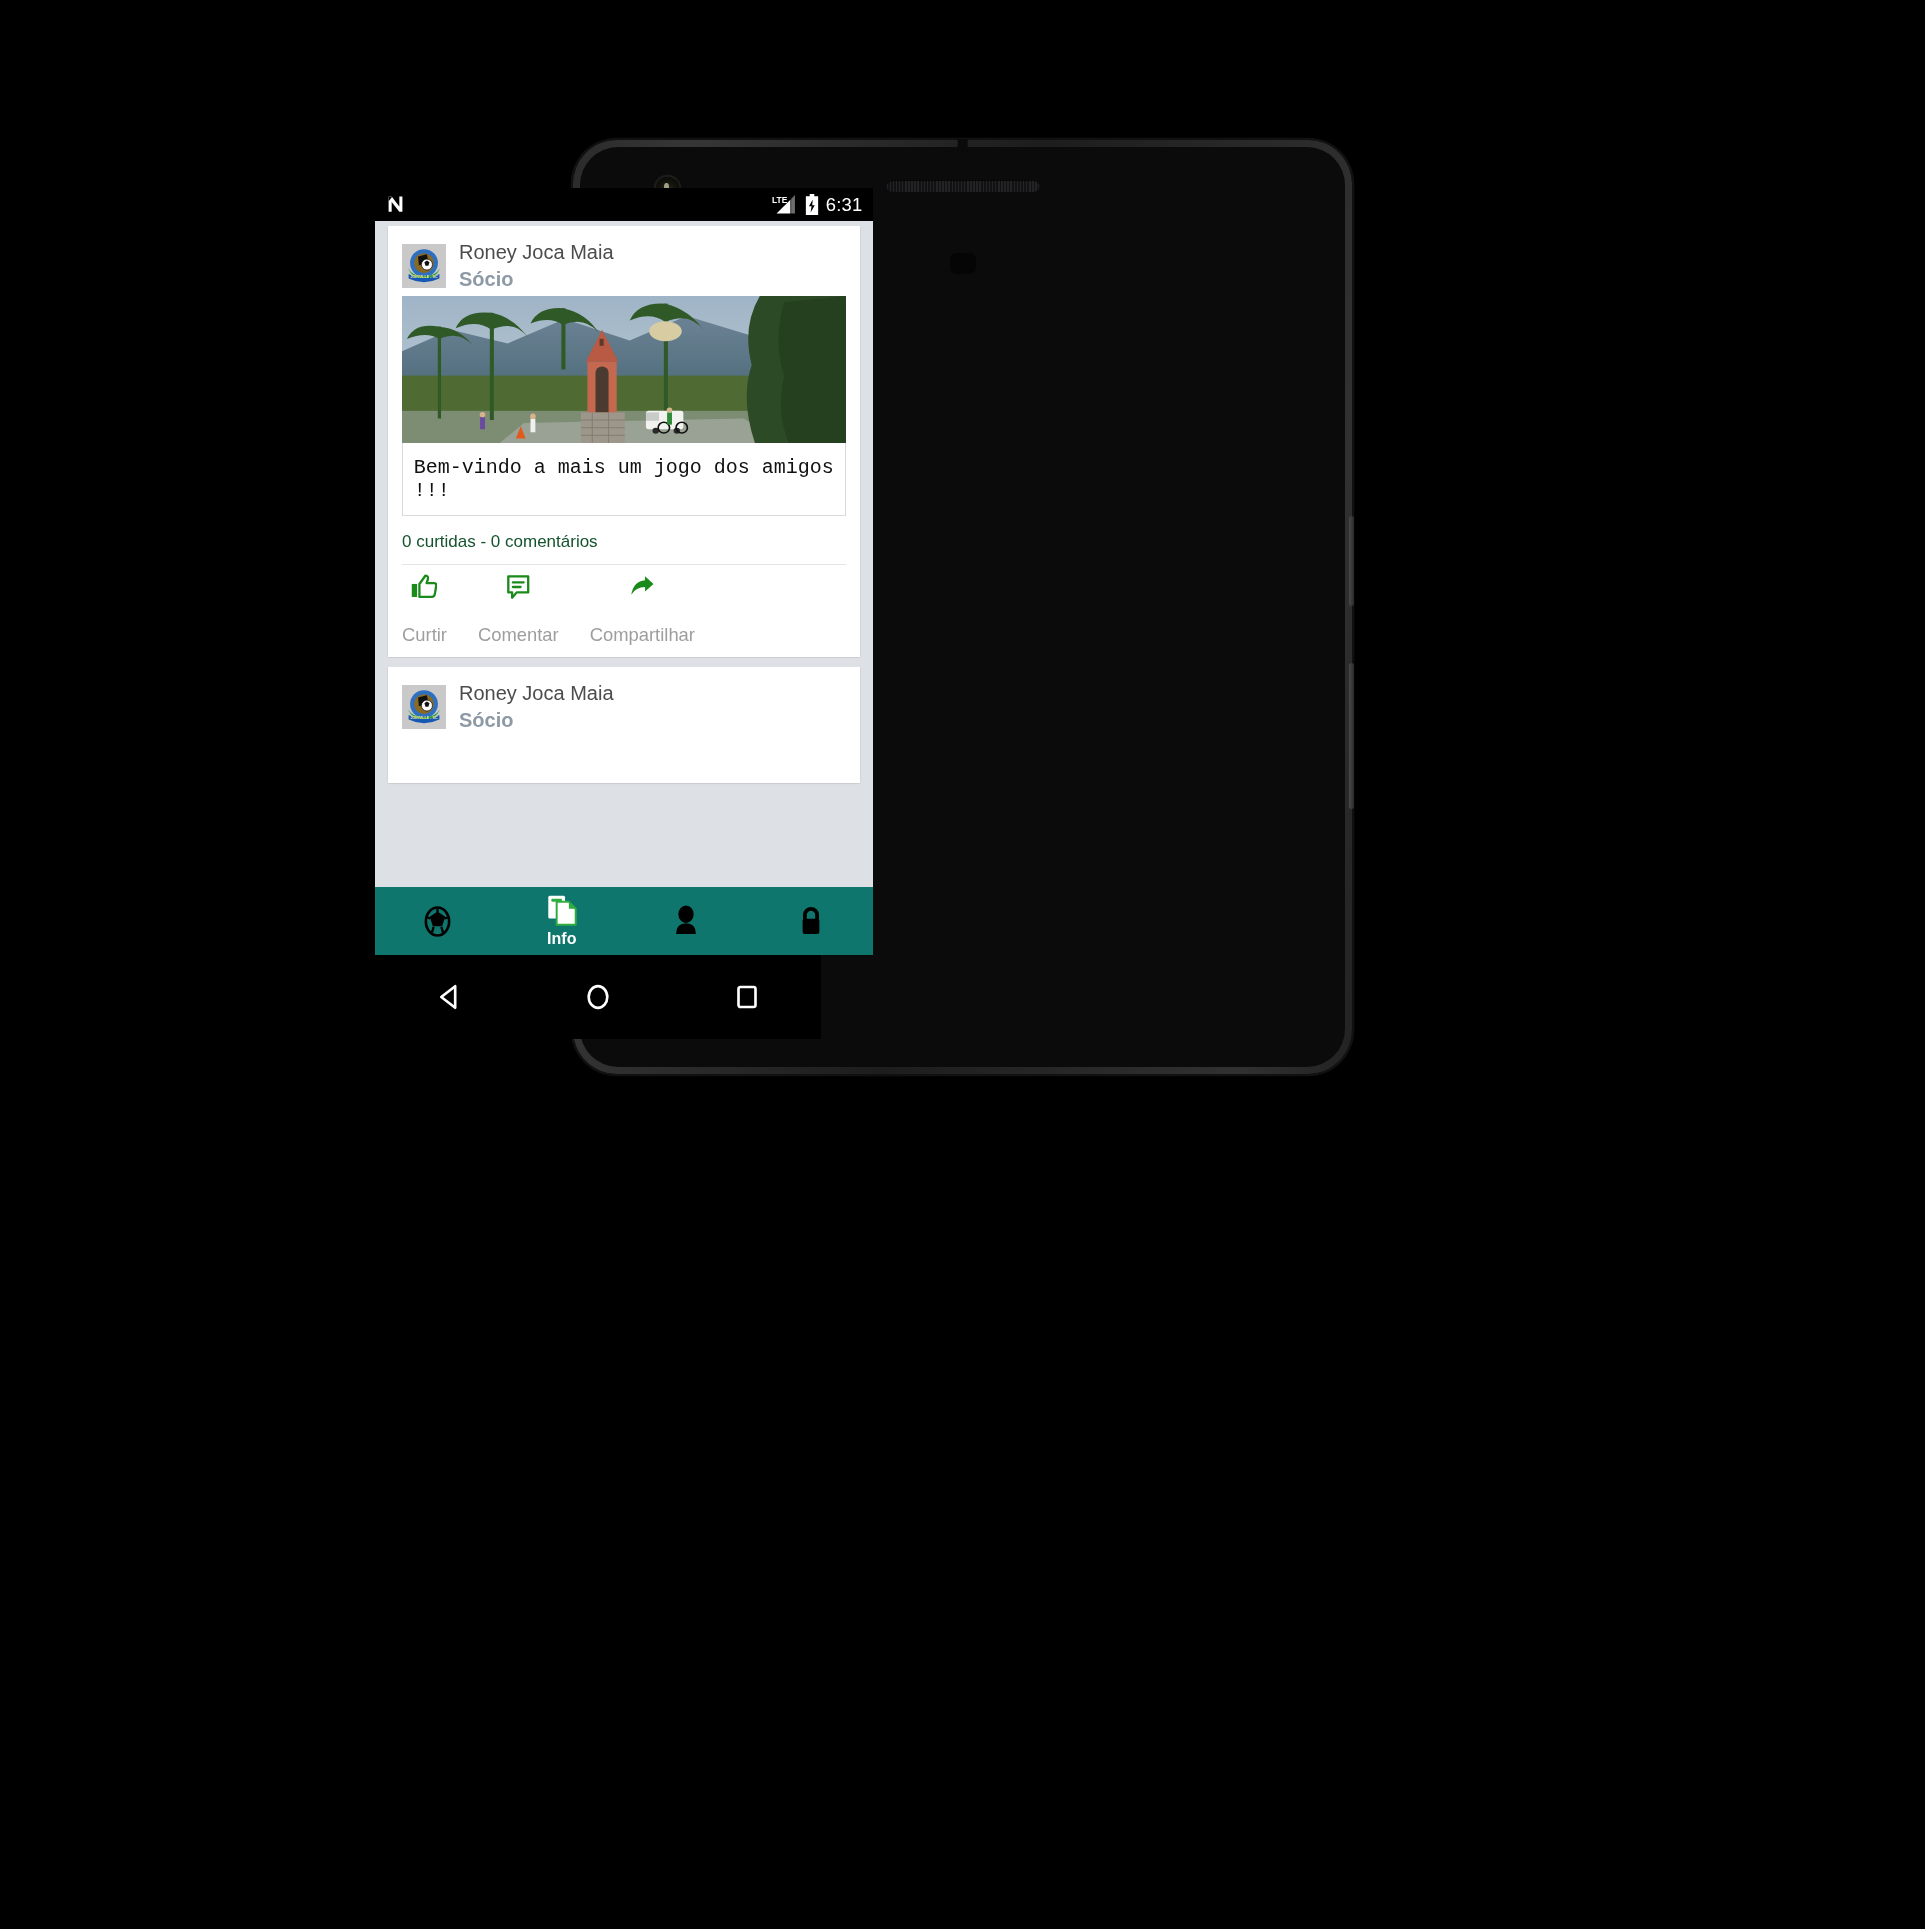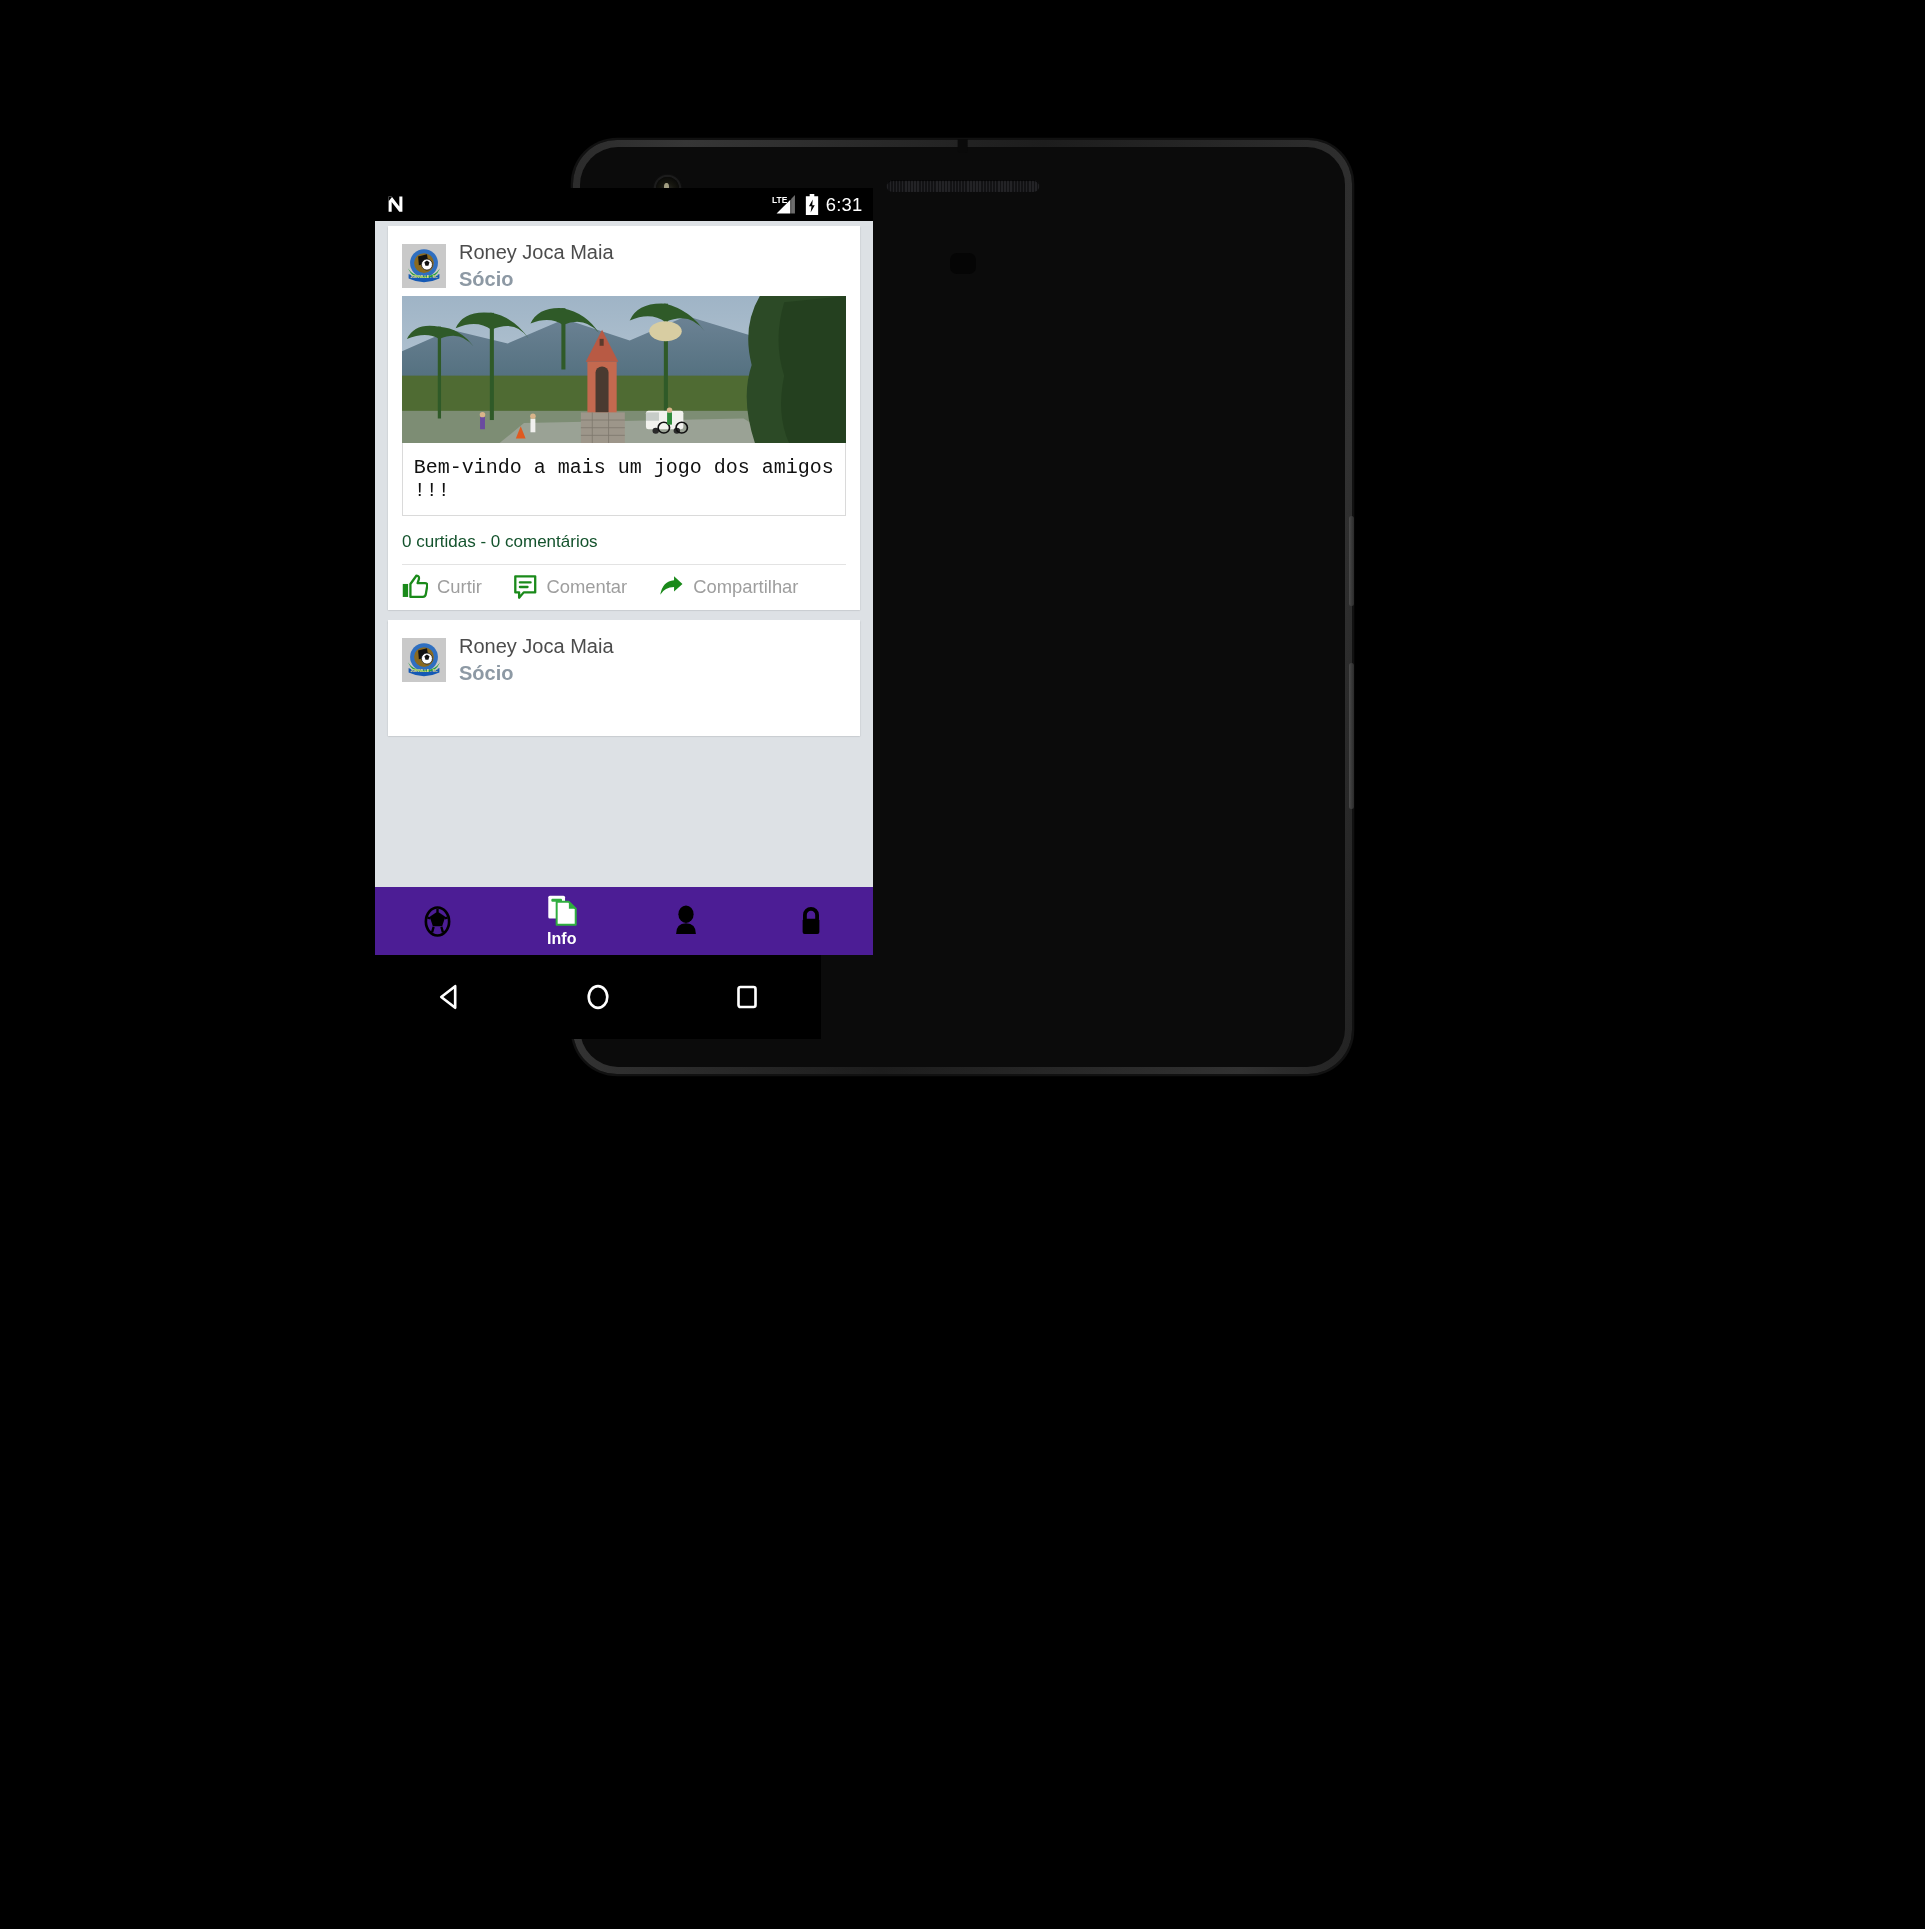--- a/index.html
+++ b/index.html
@@ -54,26 +54,26 @@
   .author{font-size:20px;color:#4c4c4c;}
   .role{font-size:20px;color:#8d99a4;font-weight:bold;margin-top:3.1px;}
   .post-text{font-size:19px;color:#6d6d6d;padding:12.3px 14px 10px 14px;}
 
   
   .photo-wrap{margin:0 14px;height:147px;position:relative;overflow:hidden;background:#6e8aa0;}
   .caption-box{margin:0 14px;border:0.8px solid #dadada;border-top:none;
                padding:13px 10.7px;font-size:20px;color:#111;font-family:Liberation Mono, monospace;}
   .stats{padding:16px 14px 12.3px 14px;font-size:17px;color:#14532d;}
   .actions{display:flex;margin:0 14px;border-top:0.8px solid #e3e3e3;padding:9.2px 0 10.7px 0;}
-  .action{display:flex;align-items:center;gap:9px;margin-right:31px;}
+  .action{display:flex;align-items:center;gap:25px;margin-right:31px;flex-direction:column;}
   .action-label{font-size:18.4px;color:#9e9e9e;}
   .action svg{display:block;}
 
   
-  #bottomnav{position:absolute;left:0;right:0;bottom:0;height:68px;background:#4c1d95;
+  #bottomnav{position:absolute;left:0;right:0;bottom:0;height:68px;background:#0f766e;
              display:flex;align-items:center;}
   .navitem{flex:1;display:flex;flex-direction:column;align-items:center;justify-content:center;gap:1.5px;}
   .navlabel{color:#fff;font-size:16px;font-weight:bold;margin-top:0.8px;}
 
   
   #androidnav{position:absolute;left:375px;top:955px;width:446px;height:84px;background:#000;
               display:flex;align-items:center;justify-content:space-around;}
 </style>
 </head>
 <body>

